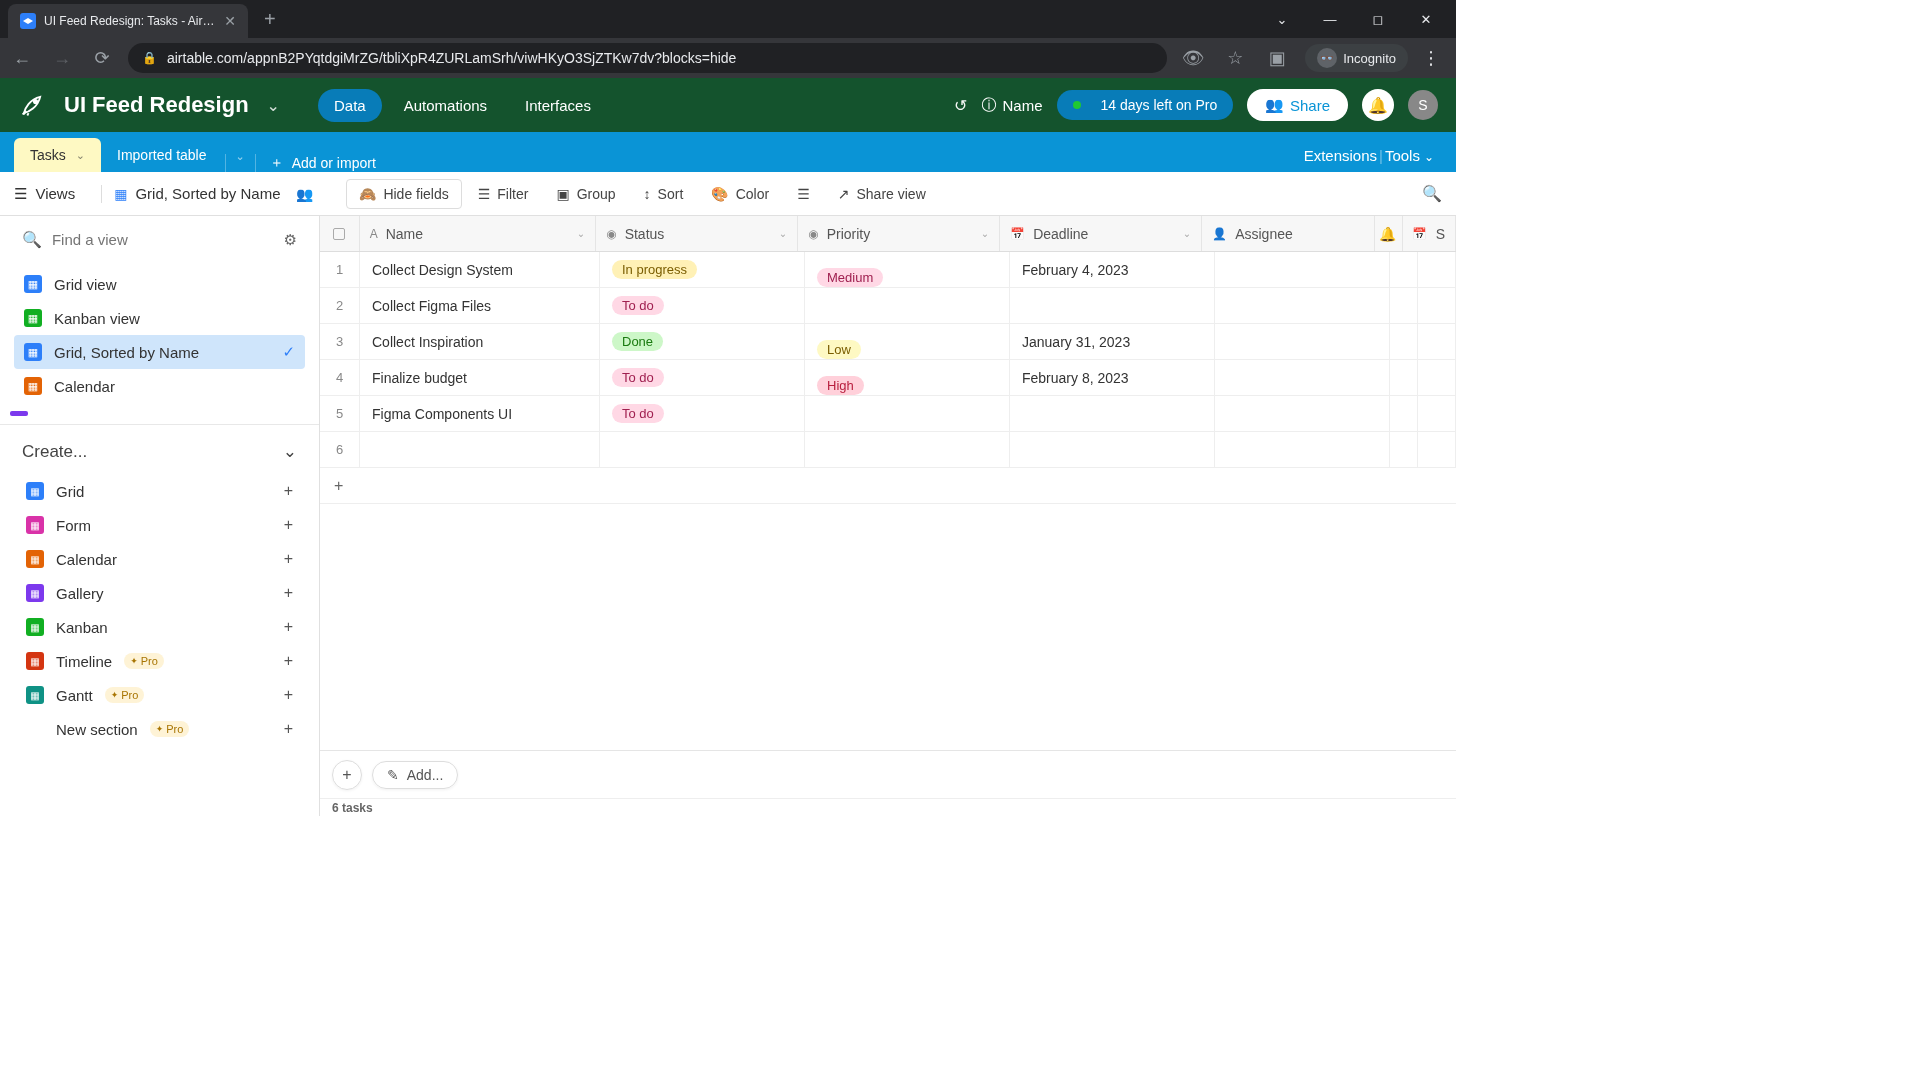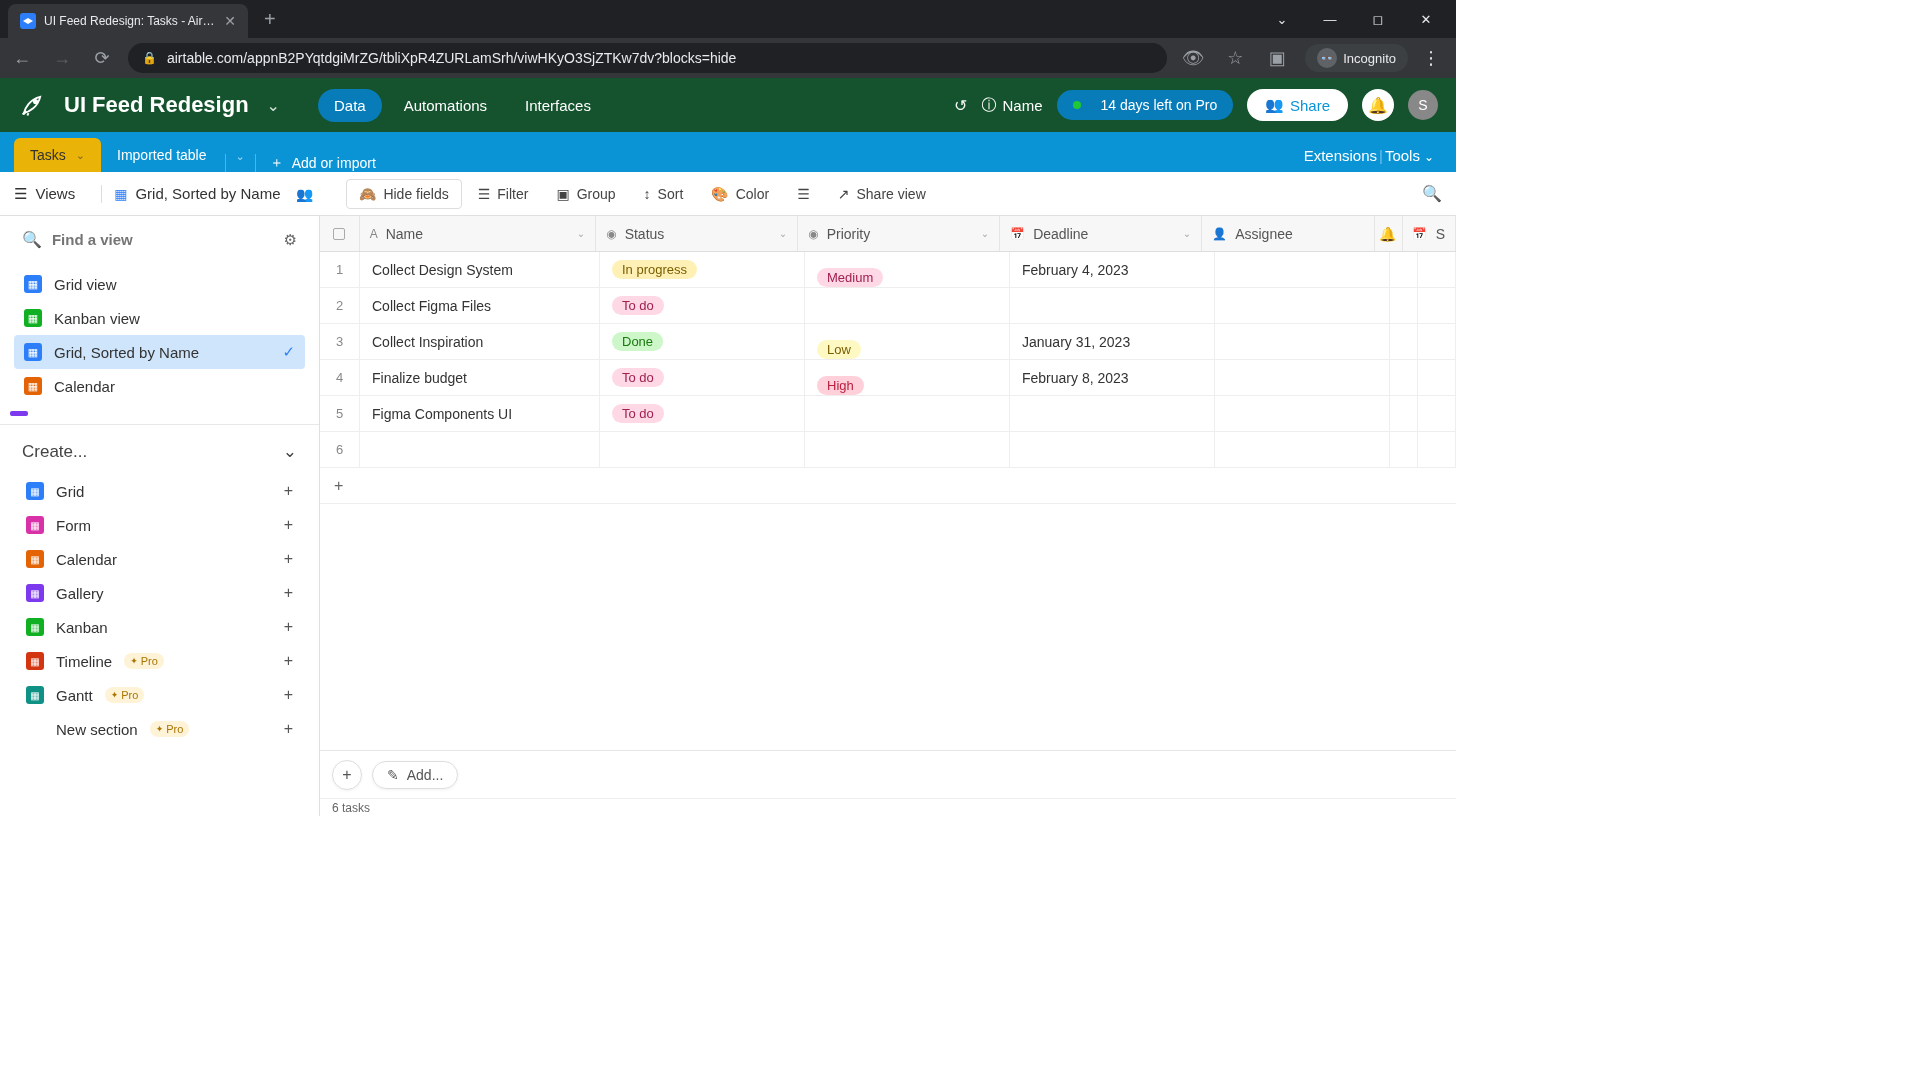--- a/index.html
+++ b/index.html
@@ -39,21 +39,21 @@
 .hdr-icon { color: #fff; opacity: 0.95; font-size: 16px; }
 .help-btn { display: flex; align-items: center; gap: 6px; color: #fff; font-size: 15px; }
 .trial-pill { background: #087cb8; color: #fff; border-radius: 20px; padding: 7px 16px; font-size: 14px; display: flex; align-items: center; gap: 20px; }
 .green-dot { width: 8px; height: 8px; background: #20c933; border-radius: 50%; }
 .share-btn { background: #fff; color: #0a94d6; border-radius: 20px; padding: 7px 18px; font-size: 15px; font-weight: 500; display: flex; align-items: center; gap: 6px; }
 .bell { width: 32px; height: 32px; background: #fff; border-radius: 50%; display: flex; align-items: center; justify-content: center; color: #0a94d6; }
 .avatar { width: 30px; height: 30px; background: #888; border-radius: 50%; display: flex; align-items: center; justify-content: center; color: #fff; font-size: 14px; }
 
 
 .table-tabs { background: #0a94d6; height: 40px; display: flex; align-items: flex-end; padding: 0 14px; }
-.table-tab { background: #eab308; border-radius: 6px 6px 0 0; padding: 9px 16px; font-size: 14px; color: #333; display: flex; align-items: center; gap: 10px; cursor: pointer; }
+.table-tab { background: #fef9c3; border-radius: 6px 6px 0 0; padding: 9px 16px; font-size: 14px; color: #333; display: flex; align-items: center; gap: 10px; cursor: pointer; }
 .table-tab.inactive { background: transparent; color: #fff; border-radius: 0; }
 .table-tab .chev { font-size: 11px; opacity: 0.6; }
 .tab-divider { width: 1px; height: 18px; background: rgba(255,255,255,0.3); margin: 0 2px; }
 .add-import { color: #fff; margin-left: 12px; display: flex; align-items: center; gap: 8px; font-size: 14px; cursor: pointer; }
 .ext-tools { margin-left: auto; display: flex; align-items: center; gap: 2px; color: #fff; font-size: 15px; padding-bottom: 8px; padding-right: 8px; }
 .tools-chev { font-size: 12px; margin-left: 4px; }
 
 
 .toolbar { height: 44px; border-bottom: 1px solid #e0e0e0; display: flex; align-items: center; padding: 0 14px; gap: 4px; background: #fff; }
 .views-btn { display: flex; align-items: center; gap: 8px; font-size: 15px; color: #333; font-weight: 500; padding-right: 14px; }
@@ -63,21 +63,21 @@
 .people-icon { color: #666; font-size: 14px; margin-left: 8px; }
 .tool-btn { display: flex; align-items: center; gap: 7px; font-size: 14px; color: #444; padding: 6px 12px; border-radius: 4px; cursor: pointer; }
 .tool-btn.bordered { border: 1px solid #ddd; }
 .search-icon-tb { margin-left: auto; color: #555; font-size: 16px; }
 
 
 .body { display: flex; height: calc(816px - 38px - 40px - 54px - 40px - 44px); }
 .sidebar { width: 320px; border-right: 1px solid #e0e0e0; display: flex; flex-direction: column; position: relative; }
 .sb-scroll-top { overflow-y: auto; }
 .find-view { display: flex; align-items: center; padding: 14px 22px; gap: 10px; color: #888; }
-.find-view input { border: none; outline: none; font-size: 15px; flex: 1; font-weight: bold; }
+.find-view input { border: none; outline: none; font-size: 15px; flex: 1; }
 .gear { color: #666; font-size: 15px; }
 .view-list { padding: 4px 14px; }
 .view-item { display: flex; align-items: center; gap: 12px; padding: 8px 10px; border-radius: 4px; font-size: 15px; color: #333; cursor: pointer; }
 .view-item.active { background: #cfe5fb; }
 .view-item .check { margin-left: auto; color: #2d7ff9; }
 .vi-icon { width: 18px; height: 18px; display: flex; align-items: center; justify-content: center; border-radius: 3px; font-size: 11px; color: #fff; }
 .vi-grid { background: #2d7ff9; }
 .vi-kanban { background: #11af22; }
 .vi-cal { background: #e36305; }
 .vi-bar { width: 18px; height: 5px; border-radius: 2px; margin-left: 10px; margin-top: 4px; }
@@ -125,21 +125,21 @@
 .pill.medium { background: #ffd8e5; color: #a02050; }
 .pill.low { background: #fef9c3; color: #7a5d00; }
 .pill.high { background: #ffd0da; color: #b81e3e; }
 
 .add-row { height: 36px; display: flex; align-items: center; padding-left: 14px; color: #666; border-bottom: 1px solid #eee; }
 .grid-blank { flex: 1; }
 
 .footer-bar { height: 48px; border-top: 1px solid #e5e5e5; display: flex; align-items: center; padding: 0 12px; gap: 10px; }
 .fb-plus { width: 30px; height: 30px; border: 1px solid #ddd; border-radius: 50%; display: flex; align-items: center; justify-content: center; color: #555; font-size: 16px; box-shadow: 0 1px 3px rgba(0,0,0,0.06); }
 .fb-add { display: flex; align-items: center; gap: 8px; border: 1px solid #ddd; border-radius: 18px; padding: 5px 14px; color: #555; font-size: 14px; box-shadow: 0 1px 3px rgba(0,0,0,0.06); }
-.count-strip { height: 18px; display:flex; align-items:center; padding-left:12px; font-size:12px; color:#666; border-top:1px solid #eee; }
+.count-strip { height: 18px; display:flex; align-items:center; padding-left:12px; font-size:12px; color:#666; border-top:1px solid #eee;font-weight:bold; }
 
 svg { display: block; }
 </style>
 </head>
 <body>
 
 <div class="browser-chrome">
   <div class="tab-bar">
     <div class="tab">
       <span class="favicon">

